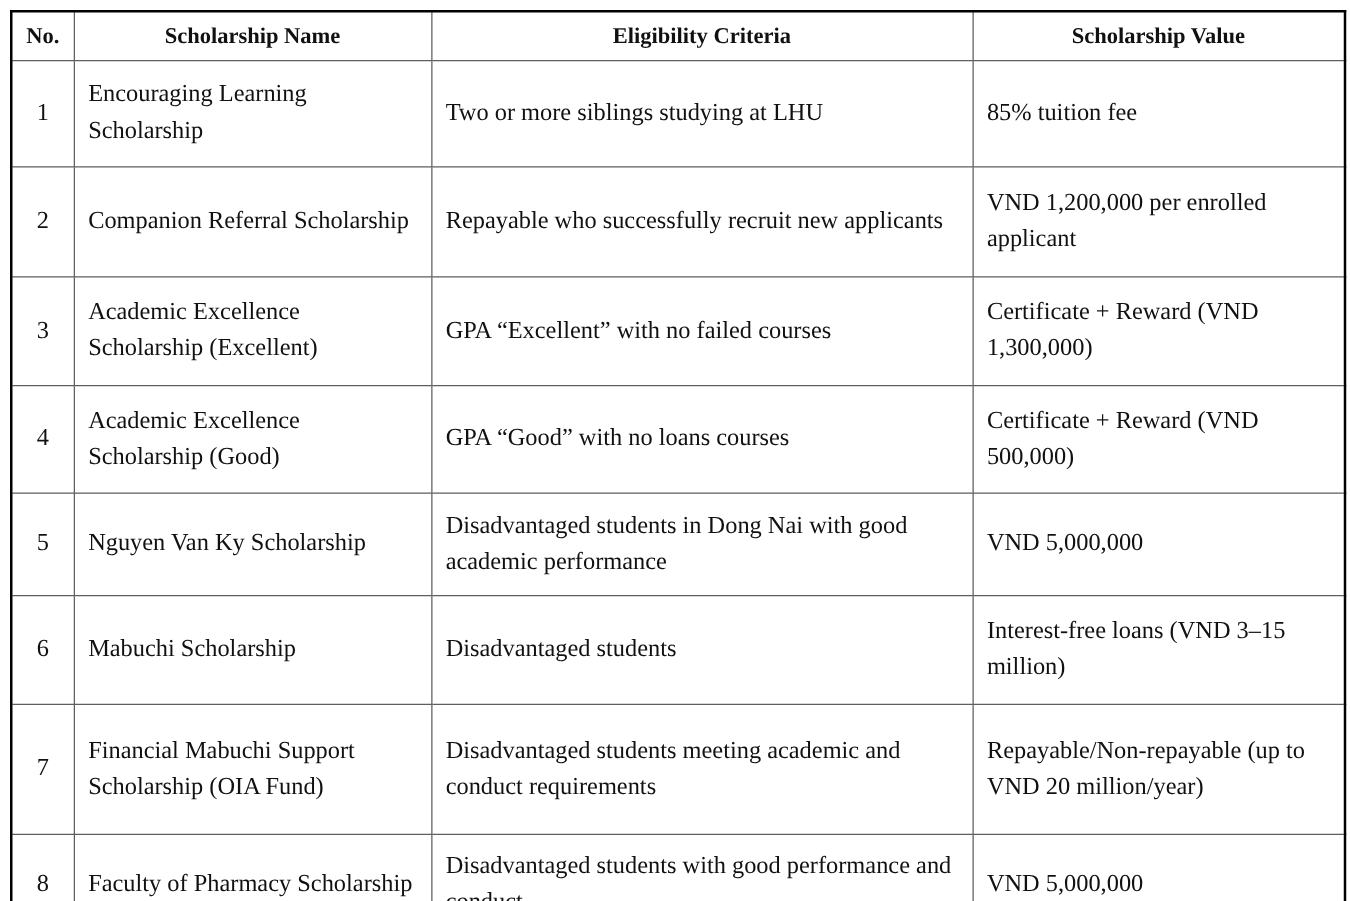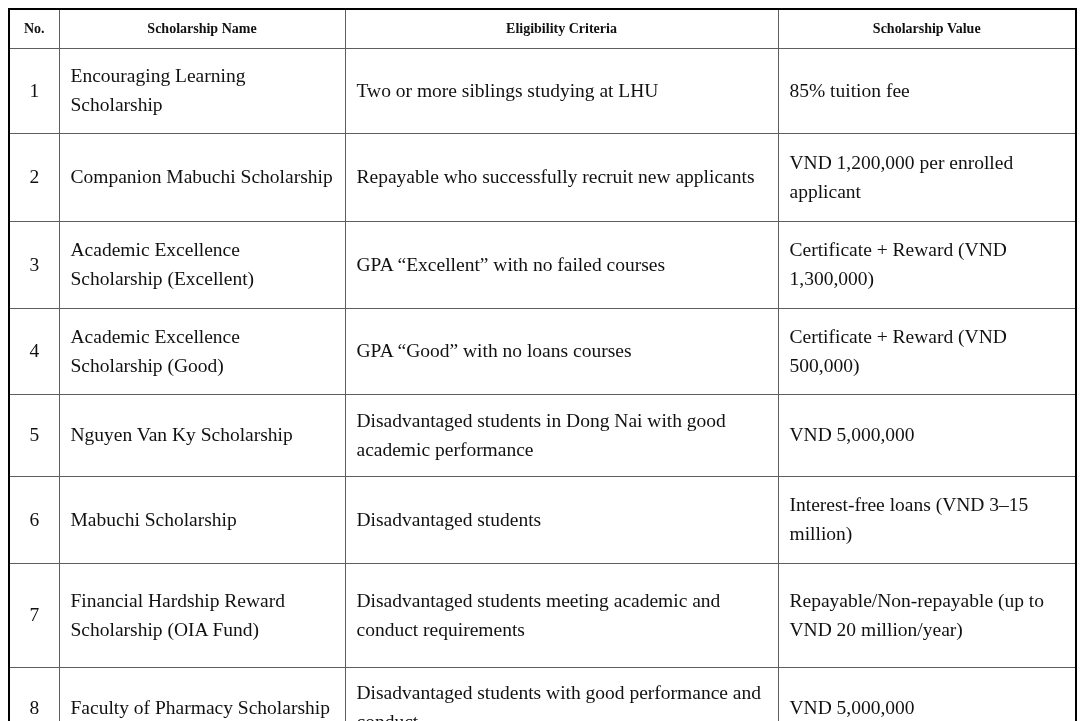--- a/index.html
+++ b/index.html
@@ -38,21 +38,21 @@
     border: 1.4px solid #5e5e5e;
     vertical-align: middle;
     padding: 4px 8px 6px 11px;
     overflow: hidden;
   }
   thead th {
     font-weight: bold;
     text-align: center;
     height: 30px;
     padding: 3px 4px 5px 4px;
-    font-size: 14px;
+    font-size: 18px;
   }
   td.cell-no {
     text-align: center;
     padding-left: 2px;
     padding-right: 2px;
   }
   tr.r1 td { height: 74px; }
   tr.r2 td { height: 77px; }
   tr.r3 td { height: 76px; }
   tr.r4 td { height: 75px; }
@@ -82,21 +82,21 @@
     </thead>
     <tbody>
       <tr class="r1">
         <td class="cell-no">1</td>
         <td class="cell-name">Encouraging Learning Scholarship</td>
         <td class="cell-criteria">Two or more siblings studying at LHU</td>
         <td class="cell-value">85% tuition fee</td>
       </tr>
       <tr class="r2">
         <td class="cell-no">2</td>
-        <td class="cell-name">Companion Mabuchi Scholarship</td>
+        <td class="cell-name">Companion Referral Scholarship</td>
         <td class="cell-criteria">Repayable who successfully recruit new applicants</td>
         <td class="cell-value">VND 1,200,000 per enrolled applicant</td>
       </tr>
       <tr class="r3">
         <td class="cell-no">3</td>
         <td class="cell-name">Academic Excellence Scholarship (Excellent)</td>
         <td class="cell-criteria">GPA “Excellent” with no failed courses</td>
         <td class="cell-value">Certificate + Reward (VND 1,300,000)</td>
       </tr>
       <tr class="r4">
@@ -112,21 +112,21 @@
         <td class="cell-value">VND 5,000,000</td>
       </tr>
       <tr class="r6">
         <td class="cell-no">6</td>
         <td class="cell-name">Mabuchi Scholarship</td>
         <td class="cell-criteria">Disadvantaged students</td>
         <td class="cell-value">Interest-free loans (VND 3–15 million)</td>
       </tr>
       <tr class="r7">
         <td class="cell-no">7</td>
-        <td class="cell-name">Financial Hardship Reward Scholarship (OIA Fund)</td>
+        <td class="cell-name">Financial Mabuchi Support Scholarship (OIA Fund)</td>
         <td class="cell-criteria">Disadvantaged students meeting academic and conduct requirements</td>
         <td class="cell-value">Repayable/Non-repayable (up to VND 20 million/year)</td>
       </tr>
       <tr class="r8">
         <td class="cell-no">8</td>
         <td class="cell-name">Faculty of Pharmacy Scholarship</td>
         <td class="cell-criteria">Disadvantaged students with good performance and conduct</td>
         <td class="cell-value">VND 5,000,000</td>
       </tr>
     </tbody>

